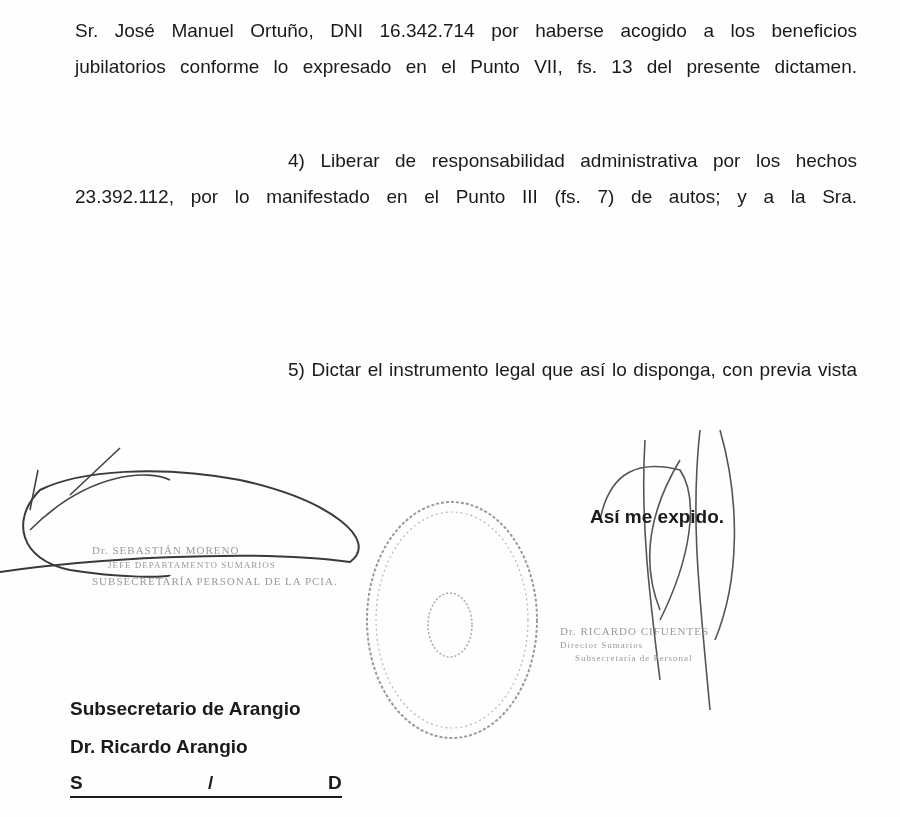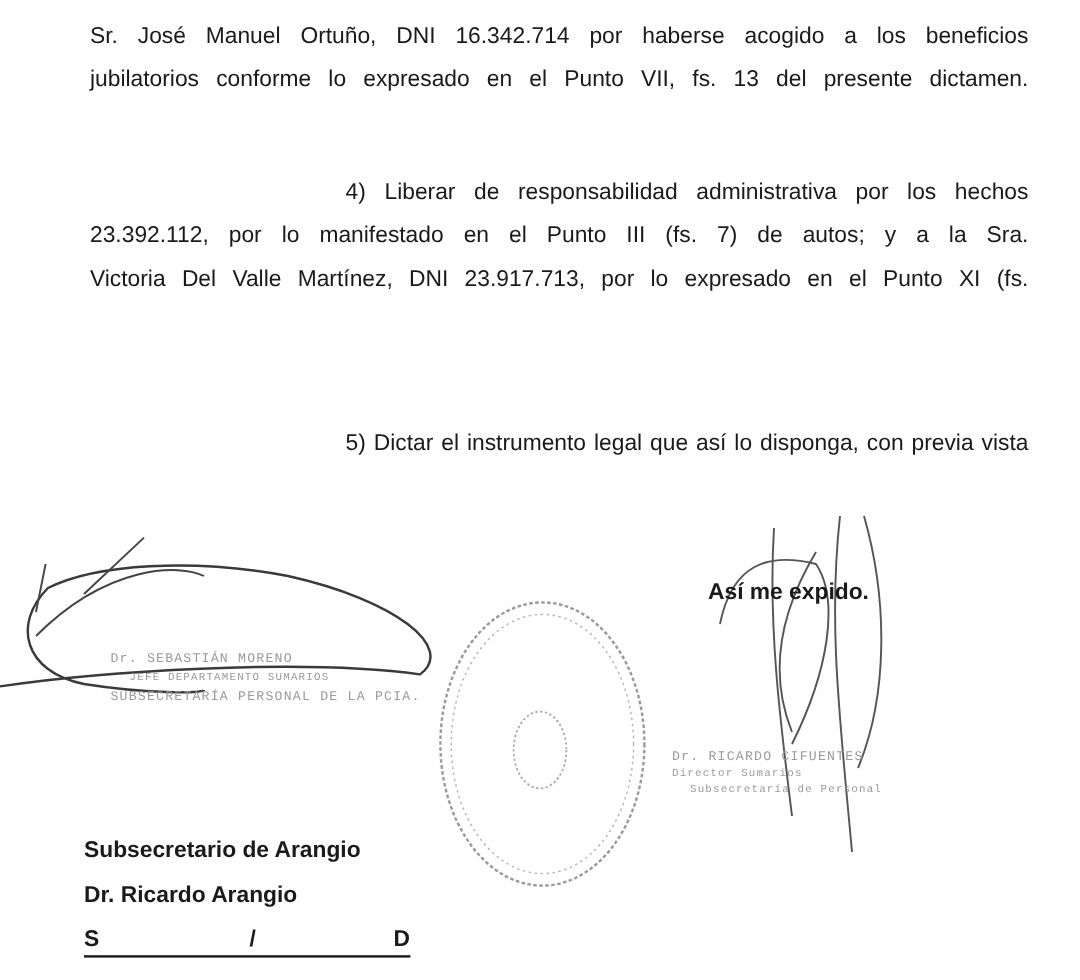--- a/index.html
+++ b/index.html
@@ -4,54 +4,53 @@
   <style>
     html, body { margin:0; padding:0; }
     body { width:900px; height:817px; background:#fefefe; position:relative; overflow:hidden;
       font-family:"Liberation Sans Narrow","Liberation Sans", sans-serif; color:#1a1a1a; }
     .para { position:absolute; left:75px; width:782px; font-size:19px; line-height:36px;
       text-align:justify; transform-origin:left top; }
     .line { display:block; text-align:justify; text-align-last:justify; white-space:nowrap; }
     .line.last { text-align-last:left; }
     .txt { position:absolute; font-family:"Liberation Sans", sans-serif; font-size:19px; white-space:nowrap; color:#1a1a1a; }
     .bold { font-weight:bold; }
-    .stamp-text { position:absolute; font-family:Liberation Mono, monospace; font-size:11px; color:#9a9a9a; letter-spacing:1px; white-space:nowrap; }
+    .stamp-text { position:absolute; font-family:Liberation Serif, serif; font-size:11px; color:#9a9a9a; letter-spacing:1px; white-space:nowrap; }
     svg { position:absolute; left:0; top:0; }
   </style>
 </head>
 <body>
 
 <div class="para" style="top:13px;">
   <span class="line">Sr. José Manuel Ortuño, DNI 16.342.714 por haberse acogido a los beneficios</span>
   <span class="line">jubilatorios conforme lo expresado en el Punto VII, fs. 13 del presente dictamen.</span>
 </div>
 
 <div class="para" style="top:143px;">
   <span class="line" style="padding-left:213px;">4) Liberar de responsabilidad administrativa por los hechos</span>
   <span class="line">23.392.112, por lo manifestado en el Punto III (fs. 7) de autos; y a la Sra.</span>
-  <span class="line">Victoria Del Valle Martínez, DNI 23.917.713, por lo expresado en el Punto XI (fs.</span>
 </div>
 
 <div class="para" style="top:352px;">
   <span class="line" style="padding-left:213px;">5) Dictar el instrumento legal que así lo disponga, con previa vista</span>
 </div>
 
 <svg width="900" height="817">
 
   <path d="M0,572 C80,560 250,548 350,562 C380,540 330,500 240,480 C160,465 80,470 40,490 C10,520 20,560 70,570 C120,578 170,578 170,575" fill="none" stroke="#3a3a3a" stroke-width="2"></path>
   <path d="M30,510 L38,470 M70,495 L120,448 M30,530 C90,470 150,470 170,480" fill="none" stroke="#444" stroke-width="1.6"></path>
 
   <ellipse cx="452" cy="620" rx="85" ry="118" fill="none" stroke="#9a9a9a" stroke-width="2" stroke-dasharray="3 2"></ellipse>
   <ellipse cx="452" cy="620" rx="76" ry="108" fill="none" stroke="#b5b5b5" stroke-width="1.2" stroke-dasharray="2 3"></ellipse>
   <ellipse cx="450" cy="625" rx="22" ry="32" fill="none" stroke="#aaa" stroke-width="1.5" stroke-dasharray="2 2"></ellipse>
 
   <path d="M645,440 C640,520 650,600 660,680 M700,430 C690,520 700,600 710,710 M680,460 C650,510 640,560 660,610 M720,430 C740,500 740,580 715,640 M600,520 C610,470 640,460 680,470 C700,500 690,560 660,620" fill="none" stroke="#555" stroke-width="1.6"></path>
 </svg>
 
-<div class="txt bold" style="left:590px; top:483px;text-align:center;">Así me expido.</div>
+<div class="txt bold" style="left:590px; top:506px;text-align:center;">Así me expido.</div>
 
 <div class="stamp-text" style="left:92px; top:544px;">Dr. SEBASTIÁN MORENO</div>
 <div class="stamp-text" style="left:108px; top:560px; font-size:9px;">JEFE DEPARTAMENTO SUMARIOS</div>
 <div class="stamp-text" style="left:92px; top:575px; font-size:11px;">SUBSECRETARÍA PERSONAL DE LA PCIA.</div>
 
 <div class="stamp-text" style="left:560px; top:625px;">Dr. RICARDO CIFUENTES</div>
 <div class="stamp-text" style="left:560px; top:640px; font-size:9px;">Director Sumarios</div>
 <div class="stamp-text" style="left:575px; top:653px; font-size:9px;">Subsecretaría de Personal</div>
 
 <div class="txt bold" style="left:70px; top:698px;">Subsecretario de Arangio</div>

